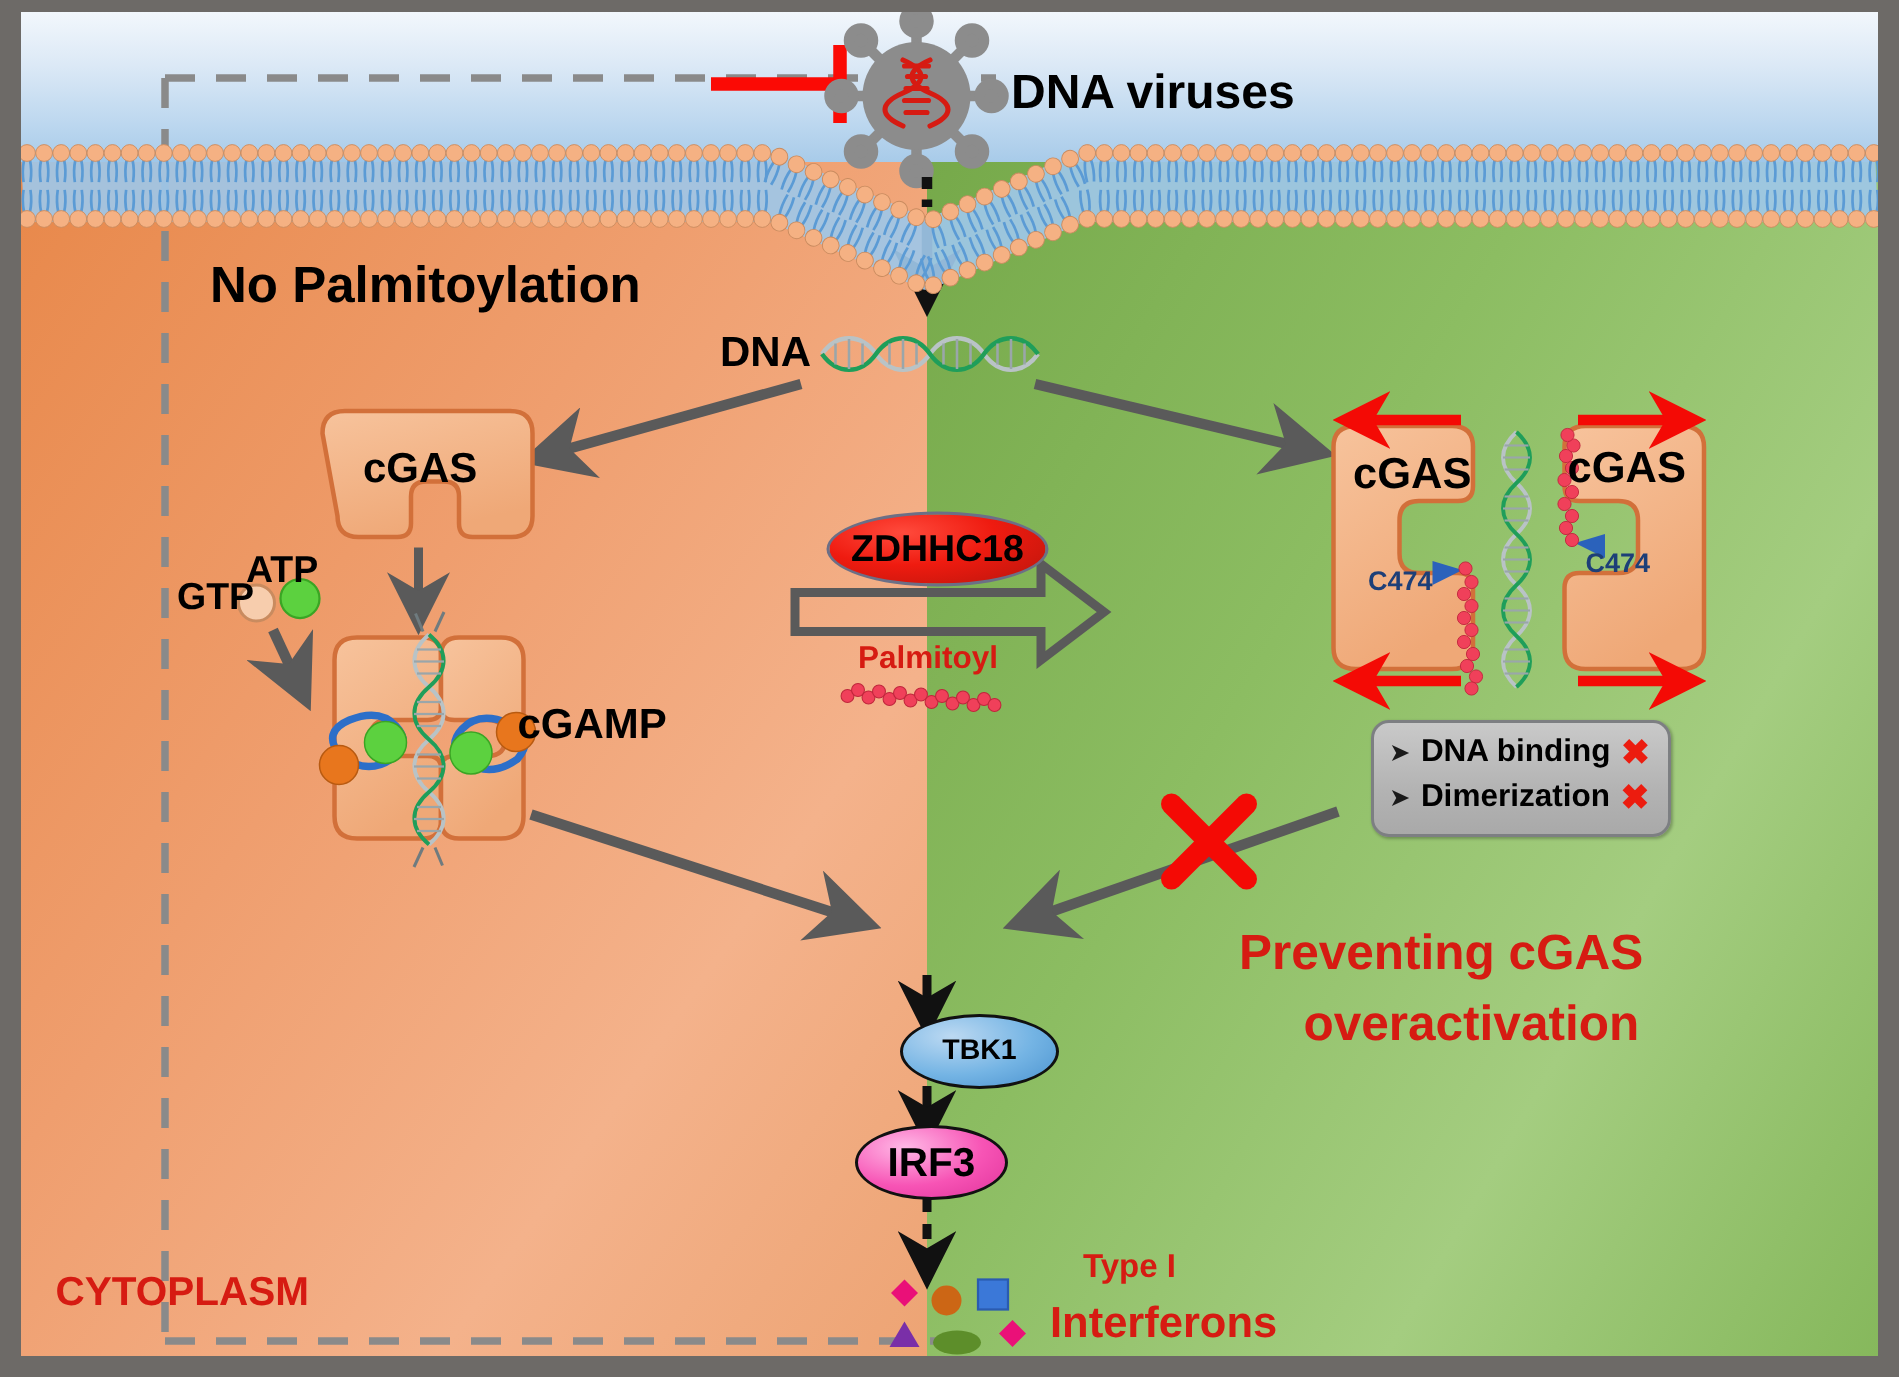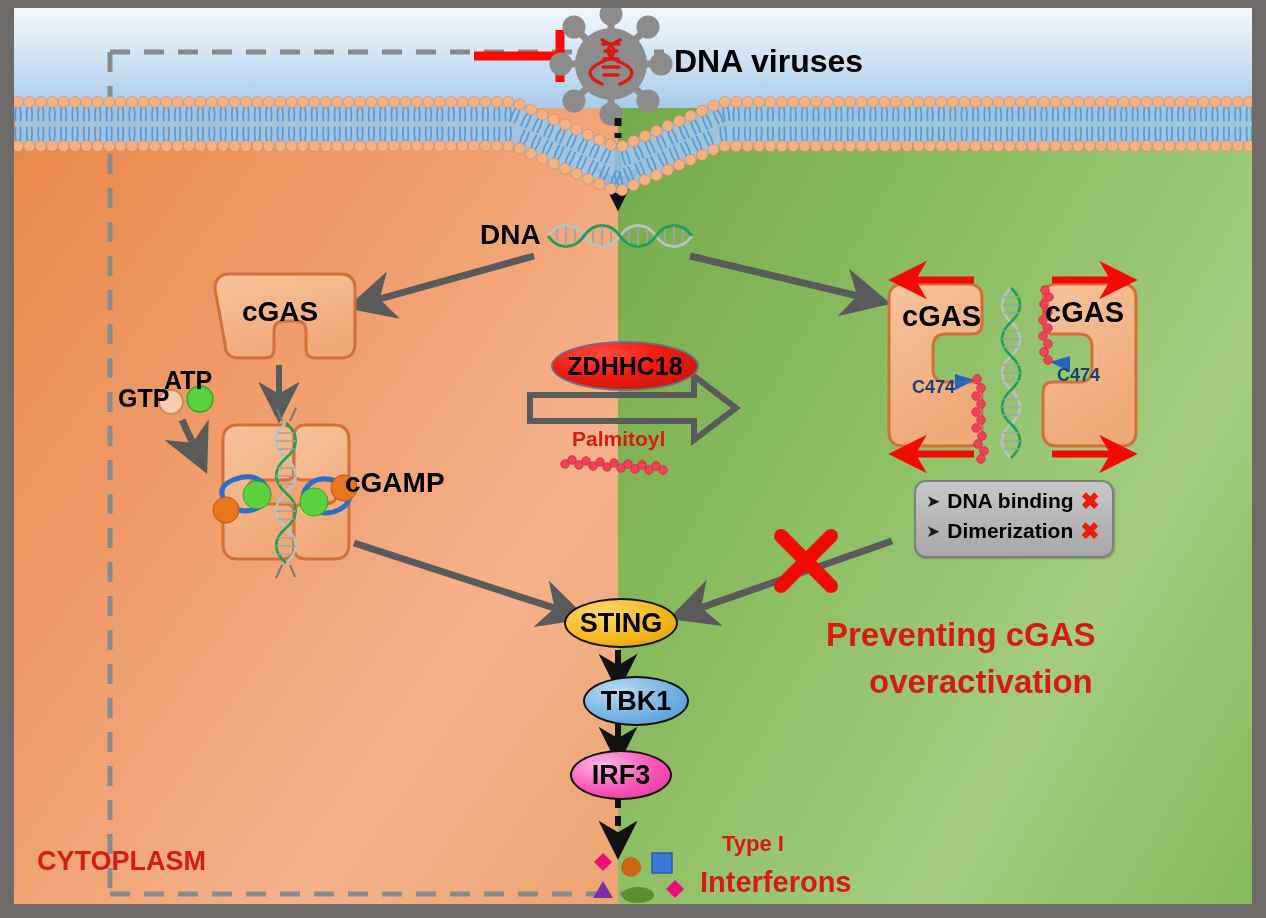--- a/index.html
+++ b/index.html
@@ -1451,20 +1451,21 @@
           <g transform="translate(1235.2000000000003,138) rotate(0)">
             <path d="M-1.9,-4.4 q-1.6,-7 -0.4,-15" stroke="#5b9bd5" stroke-width="1.8" fill="none"></path>
             <path d="M1.9,-4.4 q1.6,-7 0.4,-15" stroke="#5b9bd5" stroke-width="1.8" fill="none"></path>
             <circle cx="0" cy="0" r="5.6" fill="#f5b183" stroke="#c98b5f" stroke-width="0.6"></circle>
           </g>
         </g>
   </svg>
 
   <div class="lbl" style="left:660px;top:35px;font-size:32px;">DNA viruses</div>
 
+  <div class="lbl" style="left:126px;top:163px;font-size:34px;">No Palmitoylation</div>
 
 
   <div class="lbl" style="left:466px;top:211px;font-size:28px;">DNA</div>
 
   <div class="blobtxt" style="left:228px;top:288px;font-size:28px;">cGAS</div>
 
   <div class="lbl" style="left:104px;top:376px;font-size:25px;text-align:center;">GTP</div>
   <div class="lbl" style="left:150px;top:358px;font-size:25px;">ATP</div>
   <div class="lbl" style="left:331px;top:459px;font-size:28px;">cGAMP</div>
 
@@ -1489,24 +1490,21 @@
     <div class="inforow">
       <span class="bullet">➤</span>
       <span class="txt">Dimerization</span>
       <span class="xm">✖</span>
     </div>
   </div>
 
   <div class="redlbl" style="left:812px;top:608px;font-size:33px;">Preventing cGAS</div>
   <div class="redlbl" style="left:855px;top:655px;font-size:33px;">overactivation</div>
 
-  <div class="node node-sting" style="left:550px;top:590px;width:110px;height:46px;font-size:27px;">
-    <span>STING</span>
-  </div>
-  <div class="node node-tbk1" style="left:569px;top:668px;width:102px;height:46px;font-size:27px;justify-content:center;">
+  <div class="node node-tbk1" style="left:586px;top:668px;width:102px;height:46px;font-size:19px;justify-content:center;">
     <span>TBK1</span>
   </div>
   <div class="node node-irf3" style="left:556px;top:742px;width:98px;height:46px;font-size:27px;">
     <span>IRF3</span>
   </div>
 
   <div class="redlbl" style="left:708px;top:823px;font-size:22px;">Type I</div>
   <div class="redlbl" style="left:686px;top:858px;font-size:29px;">Interferons</div>
 
   <div class="redlbl" style="left:23px;top:838px;font-size:27px;">CYTOPLASM</div>

